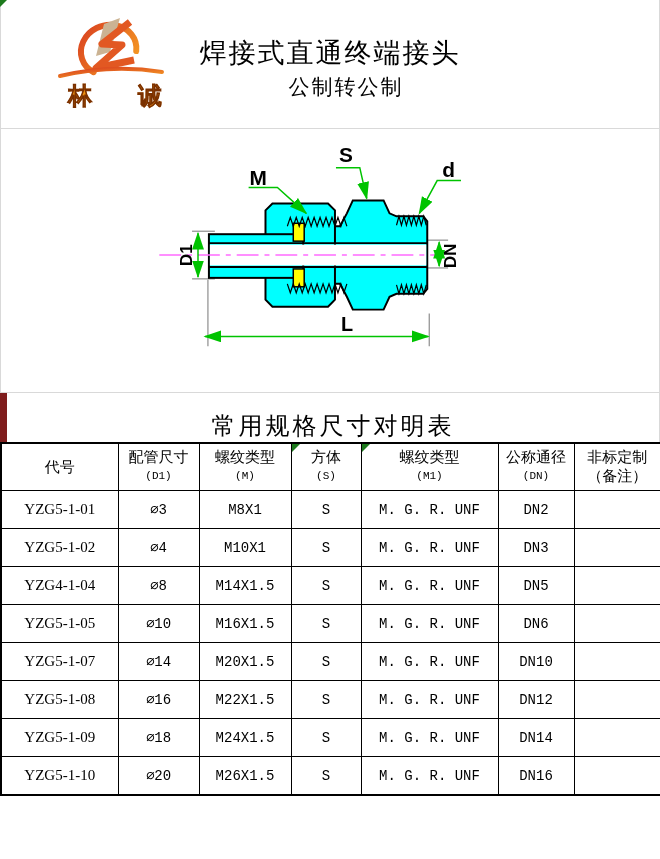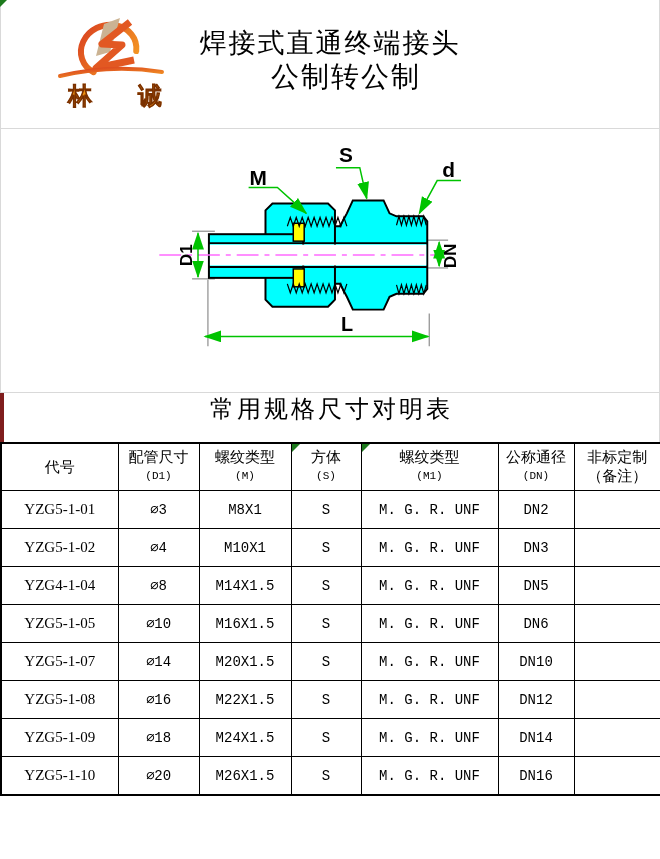--- a/index.html
+++ b/index.html
@@ -14,45 +14,45 @@
   }
   
   .header-band{
     position:relative;height:128px;box-sizing:border-box;
     border-left:1px solid #d9d9d9;border-right:1px solid #d9d9d9;
   }
   .logo{position:absolute;left:45px;top:4px;width:130px;height:112px;}
   .titles{position:absolute;left:0;top:0;width:100%;height:100%;text-align:center;}
   .doc-title{
     font-family:"Liberation Serif","DejaVu Serif",serif;
-    font-size:27px;letter-spacing:2px;margin-top:28px;line-height:30px;
+    font-size:27px;letter-spacing:2px;margin-top:38px;line-height:30px;
   }
   .doc-subtitle{
     font-family:"Liberation Serif","DejaVu Serif",serif;
-    font-size:28px;letter-spacing:2px;line-height:30px;margin-top:4px;margin-left:32px;
+    font-size:21px;letter-spacing:2px;line-height:30px;margin-top:4px;margin-left:32px;
   }
   
   .diagram-band{
     position:relative;height:265px;box-sizing:border-box;
     border-top:1px solid #d9d9d9;border-bottom:1px solid #d9d9d9;
     border-left:1px solid #d9d9d9;border-right:1px solid #d9d9d9;
   }
   .diagram-band svg{display:block;}
   .cyan-part{fill:var(--part-color,#00FFFF);stroke:#000;stroke-width:2;}
   .ferrule{fill:var(--ferrule-color,#FFFF00);stroke:#000;stroke-width:1.5;}
   .teeth{fill:none;stroke:#000;stroke-width:1.2;}
   .ext{stroke:var(--ext-color,#8c8c8c);stroke-width:1.2;fill:none;}
   .dim{stroke:var(--dim-color,#00C300);stroke-width:1.5;fill:none;}
   .cl{stroke:var(--centerline-color,#FF6BFF);stroke-width:1.5;}
   .bore-edge{stroke:#000;stroke-width:2;}
   .dlabel{font-family:"Liberation Sans","DejaVu Sans",sans-serif;font-weight:bold;fill:#000;}
   
   .table-title-band{
-    height:49px;display:flex;align-items:flex-start;justify-content:center;
-    box-sizing:border-box;border-left:4px solid #7f1d1d;border-right:1px solid #d9d9d9;
+    height:49px;display:flex;align-items:flex-end;justify-content:center;
+    box-sizing:border-box;border-left:7px solid #7f1d1d;border-right:1px solid #d9d9d9;
   }
   .table-title{
     font-family:"Liberation Serif","DejaVu Serif",serif;
     font-size:24px;letter-spacing:3px;
   }
   
   table.spec{border-collapse:collapse;table-layout:fixed;width:660px;}
   table.spec,table.spec th,table.spec td{border:1.5px solid #000;}
   table.spec{border-width:2px;}
   th{

